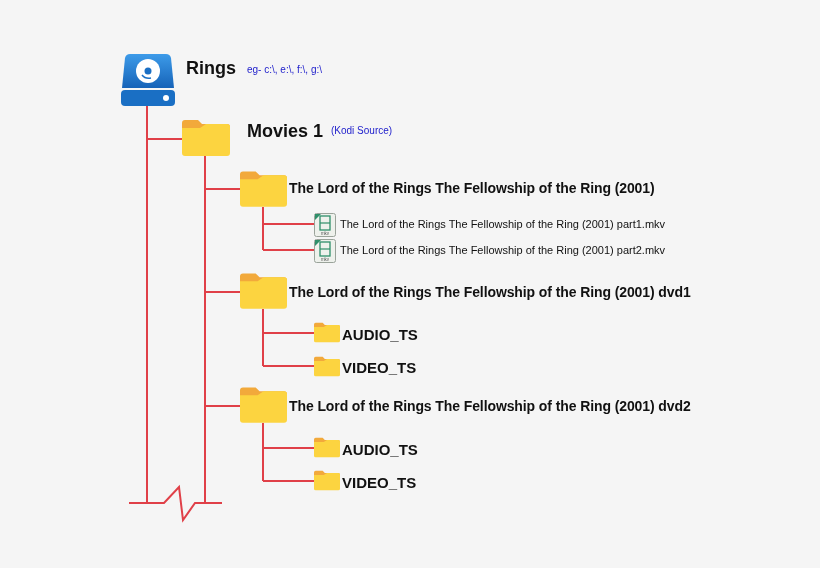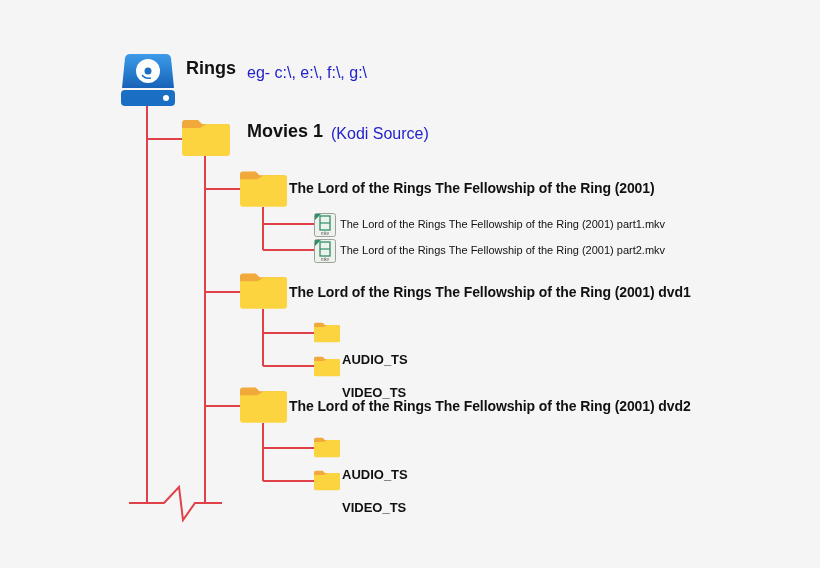--- a/index.html
+++ b/index.html
@@ -3,22 +3,22 @@
 <meta charset="utf-8">
 <style>
   html,body{margin:0;padding:0;}
   body{width:820px;height:568px;background:#f5f5f5;position:relative;overflow:hidden;font-family:"Liberation Sans",sans-serif;color:#111;}
   .abs{position:absolute;}
   svg.lines{position:absolute;left:0;top:0;}
   .folder{position:absolute;}
   .lbl-lg{position:absolute;font-size:18px;font-weight:bold;white-space:nowrap;}
   .lbl-md{position:absolute;font-size:14px;font-weight:bold;white-space:nowrap;letter-spacing:-0.1px;}
   .lbl-sm{position:absolute;font-size:11px;white-space:nowrap;}
-  .lbl-ts{position:absolute;font-size:13px;white-space:nowrap;font-weight:600;margin-top:26px;}
-  .note{position:absolute;font-size:16px;color:#2222cc;white-space:nowrap;}
+  .lbl-ts{position:absolute;font-size:15px;white-space:nowrap;font-weight:600;}
+  .note{position:absolute;font-size:10px;color:#2222cc;white-space:nowrap;}
 </style>
 </head>
 <body>
 
 <svg class="lines" width="820" height="568">
   <g stroke="#e04048" stroke-width="2" fill="none">
 
     <line x1="147" y1="106" x2="147" y2="503"></line>
     <line x1="147" y1="139" x2="182" y2="139"></line>
 

